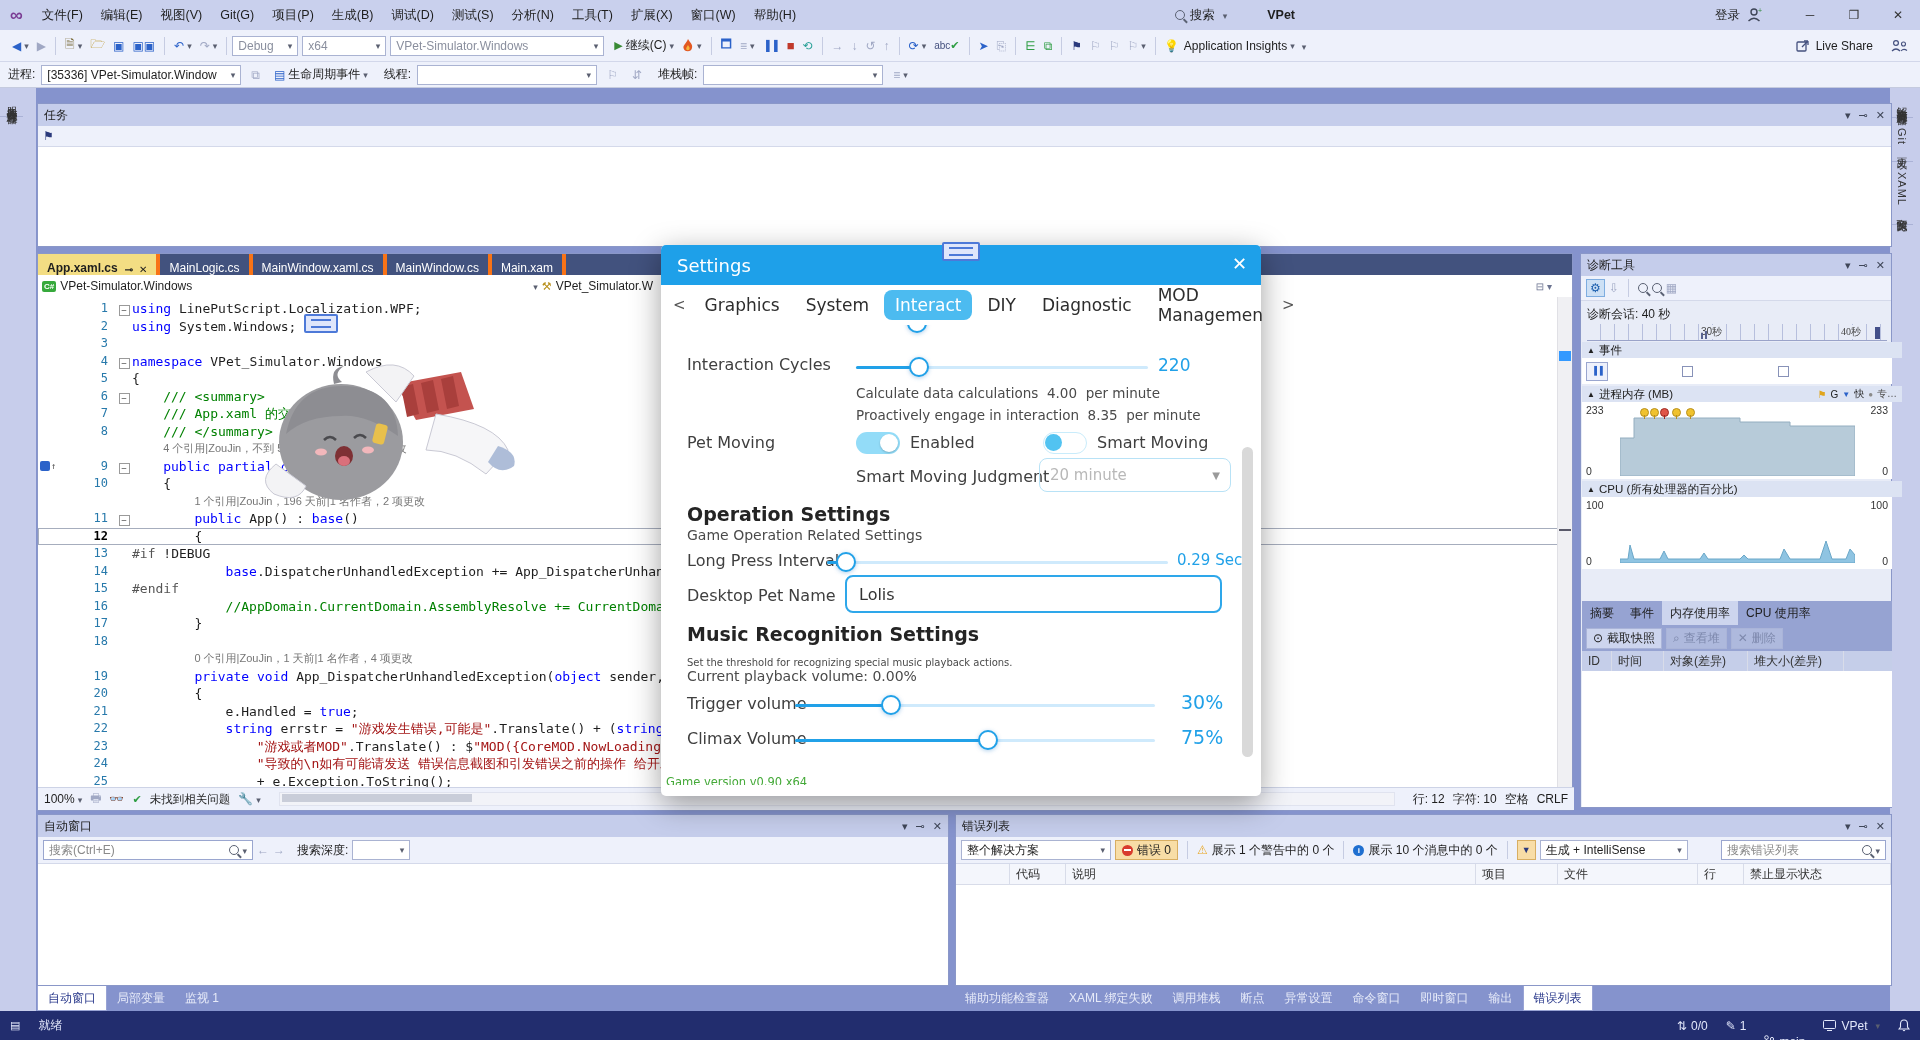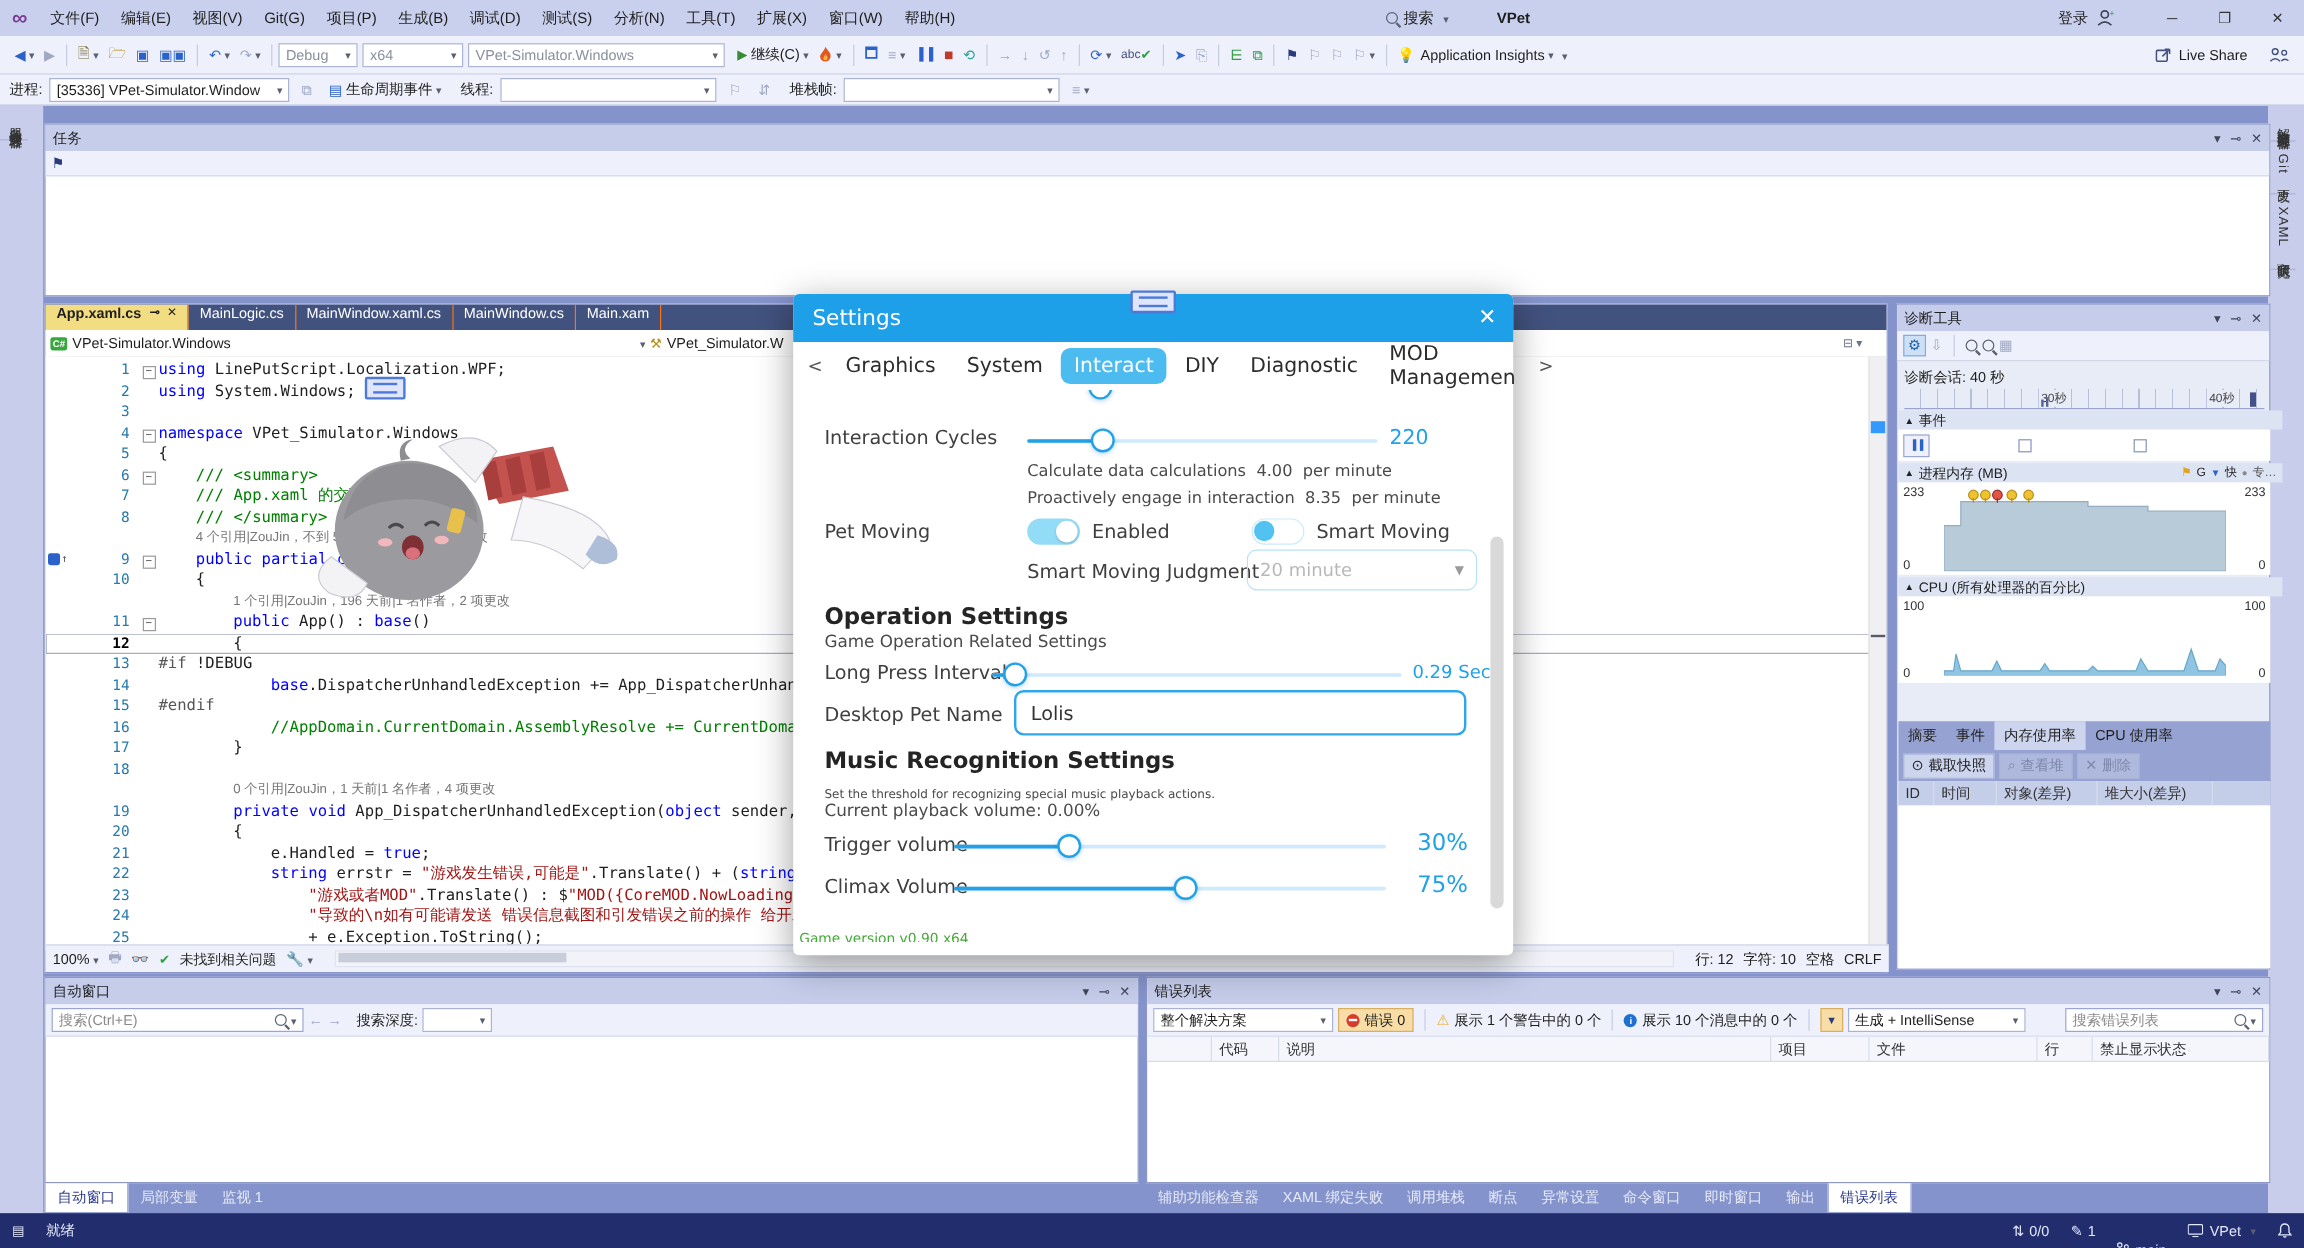--- a/index.html
+++ b/index.html
@@ -37,21 +37,21 @@
   .picon{margin-left:8px;color:#3f4658;font-size:11px;}
   .ptool{height:26px;background:#eef1fb;border-bottom:1px solid #d4d9ea;display:flex;align-items:center;padding:0 5px;font-size:12px;gap:4px;}
   .searchbox{background:#fff;border:1px solid #9aa6cf;height:20px;display:flex;align-items:center;padding:0 5px;color:#8a8a8a;font-size:12px;box-sizing:border-box;}
   .gridhead{display:flex;background:#f4f6fc;border-bottom:1px solid #d8dce9;font-size:12px;height:20px;align-items:center;color:#333;}
   .gridhead .cell{border-right:1px solid #d8dce9;padding:0 6px;height:100%;display:flex;align-items:center;box-sizing:border-box;}
   .btabs{position:absolute;left:0;bottom:0;height:25px;display:flex;font-size:12px;align-items:stretch;}
   .btab{padding:4px 10px;color:#e6eaf8;background:transparent;display:flex;align-items:center;}
   .btab.active{background:#fff;color:#2b3a8c;border:1px solid #98a3d4;border-top:none;}
   
   .edtabs{height:21px;background:#42527e;display:flex;font-size:12px;color:#fff;align-items:stretch;}
-  .edtab{padding:0 9px;display:flex;align-items:flex-start;border-right:1px solid #f97316;}
+  .edtab{padding:0 9px;display:flex;align-items:flex-end;border-right:4px solid #f97316;}
   .edtab.active{background:#f3dd83;color:#1e1e1e;font-weight:bold;}
   .edtab .tclose{margin-left:6px;font-weight:normal;font-size:10px;}
   .edtab .tpin{margin-left:7px;font-size:10px;}
   .crumb{height:22px;background:#fff;border-bottom:1px solid #d0d0d0;display:flex;align-items:center;font-size:12px;padding-left:4px;}
   .csharp{display:inline-block;background:#37a93c;color:#fff;font-size:8px;padding:1px 2px;border-radius:2px;margin-right:4px;font-weight:bold;}
   .goldic{color:#b8901d;font-size:11px;margin:0 4px;}
   #code{position:absolute;left:0;top:43px;width:1521px;height:492px;background:#fff;overflow:hidden;font-family:"DejaVu Sans Mono",monospace;font-size:13px;padding-top:3px;}
   .gutterbg{position:absolute;left:0;top:43px;width:13px;height:492px;background:#e9eaf0;}
   .crow{display:flex;height:17.5px;line-height:17.5px;white-space:pre;position:relative;align-items:center;}
   .lnum{width:70px;text-align:right;padding-right:8px;color:#2779ab;flex:none;font-size:12px;}
@@ -138,21 +138,21 @@
         <span class="mitem">窗口(W)</span>
         <span class="mitem">帮助(H)</span>
       </div>
     <div class="grow"></div>
     <div class="search-cl">
       <span class="mag"></span>
       <span>搜索</span>
       <span class="caret"></span>
     </div>
     <span class="apptitle">VPet</span>
-    <span style="margin-right:6px;margin-left:20px;">登录</span>
+    <span style="margin-right:6px;">登录</span>
     <svg width="16" height="14" style="margin-right:26px;">
         <circle cx="8" cy="4" r="3" fill="none" stroke="#3f4658" stroke-width="1.4"></circle>
         <path d="M2.5 13 Q8 7.5 13.5 13" fill="none" stroke="#3f4658" stroke-width="1.4"></path>
         <text x="12" y="5" font-size="7" fill="#2f8a3c">+</text>
       </svg>
     <span class="winbtn">─</span>
     <span class="winbtn">❐</span>
     <span class="winbtn">✕</span>
   </div>
 
@@ -493,21 +493,21 @@
       <span style="background:#cde0f5;border:1px solid #7eade0;padding:1px 3px;color:#1d5fae;">⚙</span>
       <span class="grayic">⇩</span>
       <span class="sep"></span>
       <span class="mag"></span>
       <span class="mag"></span>
       <span class="grayic">▦</span>
     </div>
     <div class="abs" style="left:6px;top:52px;font-size:12px;">诊断会话: 40 秒</div>
     <div class="abs" style="left:6px;top:70px;width:300px;height:16px;border-bottom:1px solid #9aa3c9;background:repeating-linear-gradient(90deg,transparent 0 13px,#b7bfdd 13px 14px);">
       <span class="abs" style="left:112px;top:1px;font-size:10px;color:#444;background:#e8ecf7;padding:0 2px;">30秒</span>
-      <span class="abs" style="left:252px;top:1px;font-size:10px;color:#444;background:#e8ecf7;padding:0 2px;">40秒</span>
+      <span class="abs" style="left:252px;top:1px;font-size:10px;color:#444;background:#e8ecf7;padding:0 2px;font-family:Liberation Serif, serif;">40秒</span>
       <span class="abs" style="left:288px;top:3px;width:5px;height:12px;background:#44508a;"></span>
       <span class="abs" style="left:114px;top:9px;width:2px;height:6px;background:#5a6490;"></span>
       <span class="abs" style="left:118px;top:7px;width:2px;height:8px;background:#5a6490;"></span>
     </div>
     <div class="dgband abs" style="left:1px;top:88px;width:310px;">
         <span style="font-size:8px;">▲</span>
         <span>事件</span>
       </div>
     <div class="abs" style="left:1px;top:104px;width:310px;height:26px;background:#fff;">
       <span class="abs" style="left:4px;top:4px;width:20px;height:17px;border:1px solid #9aa6cf;background:#eef1fb;color:#2b62c9;font-size:8px;text-align:center;line-height:16px;">▐▐</span>

